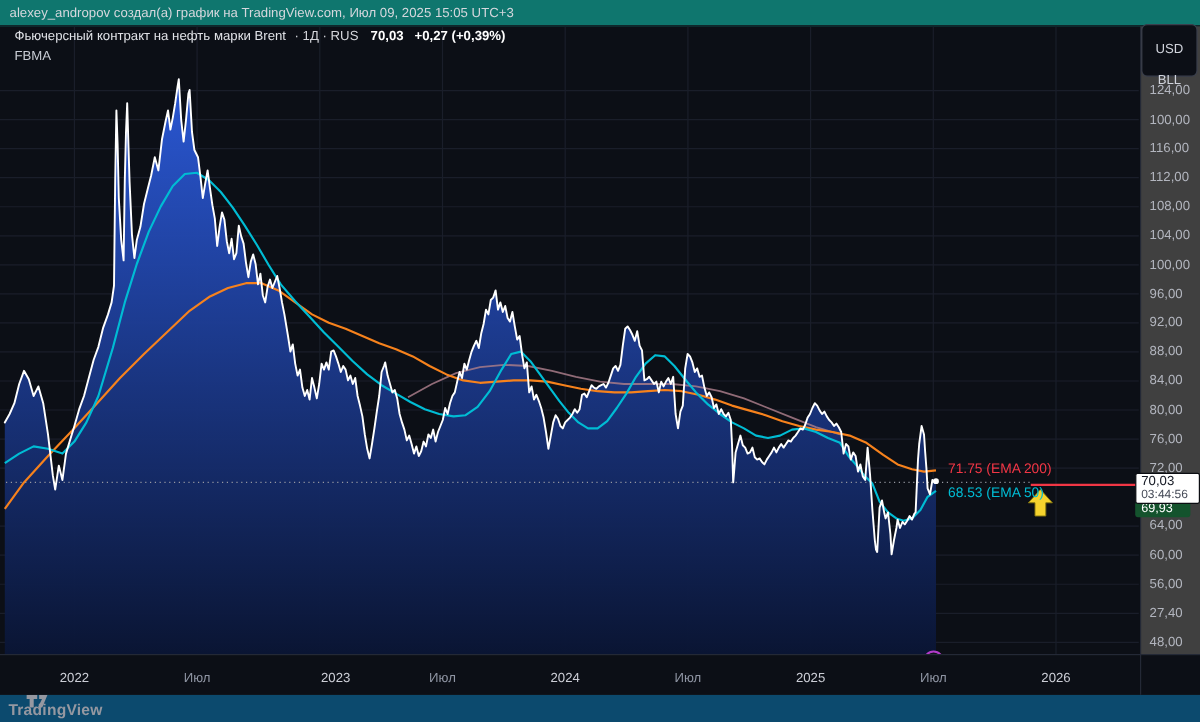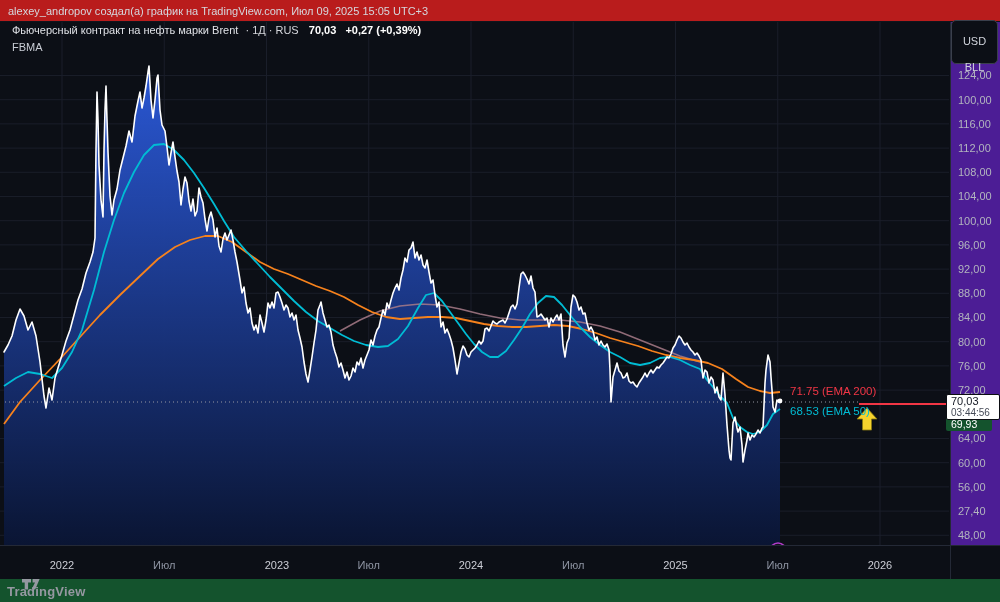--- a/index.html
+++ b/index.html
@@ -1,31 +1,31 @@
 <!DOCTYPE html>
 <html><head>
 <meta charset="utf-8">
 <style>
   html,body{margin:0;padding:0;background:#000;}
   #stage{position:relative;width:1000px;height:602px;background:#0c0f16;overflow:hidden;
          font-family:"Liberation Sans",sans-serif;-webkit-font-smoothing:antialiased;}
   
-  #topbar{position:absolute;left:0;top:0;width:1000px;height:21px;background:#b91c1c;
+  #topbar{position:absolute;left:0;top:0;width:1000px;height:21px;background:#0f766e;
           border-bottom:1px solid #11141c;display:flex;align-items:center;}
   #topbar .txt{color:#d5d7dd;font-size:11px;margin-left:8px;white-space:nowrap;}
   
   #legend{position:absolute;left:12px;top:24px;z-index:30;}
   #legend .row1{font-size:11px;color:#dfe1e6;white-space:nowrap;}
   #legend .row1 .meta{color:#d4d6db;margin-left:4px;}
   #legend .row1 .px{font-weight:bold;color:#ffffff;margin-left:7px;}
   #legend .row1 .chg{font-weight:bold;color:#ffffff;margin-left:6px;margin-top:42px;}
   #legend .row2{font-size:11px;color:#c9cdd5;margin-top:5px;}
   
   #price-scale{position:absolute;left:950px;top:22px;width:50px;height:523px;
-               border-left:1px solid #242936;background:#4c1d95;z-index:10;}
+               border-left:1px solid #242936;background:#404040;z-index:10;}
   .ptick{position:absolute;left:7px;color:#b2b5be;font-size:11px;transform:translateY(-50%);}
   
   #unit-toggle{position:absolute;left:951px;top:20px;width:45px;height:42px;z-index:40;
                border:1px solid #3a3f4c;border-radius:5px;background:#0c0f16;
                display:flex;flex-direction:column;align-items:center;justify-content:space-evenly;}
   #unit-toggle div{color:#d1d4dc;font-size:11px;font-weight:500;line-height:11px;margin-top:15px;}
   
   #time-scale{position:absolute;left:0;top:545px;width:950px;height:33px;
               border-top:1px solid #242936;background:#0c0f16;z-index:10;}
   .ttick{position:absolute;top:13px;width:60px;margin-left:-30px;text-align:center;font-size:11px;color:#8f95a3;}
@@ -36,21 +36,21 @@
   .ema-lbl{position:absolute;font-size:11.5px;z-index:25;transform:translateY(-50%);white-space:nowrap;}
   
   #cur-price-box{position:absolute;left:946px;top:394px;width:48px;z-index:45;background:#ffffff;
                  border:1px solid #0b0d12;border-radius:2px;padding:1px 0 1px 4px;}
   #cur-price-box .p{color:#131722;font-size:11px;font-weight:500;line-height:11px;}
   #cur-price-box .cd{color:#454a57;font-size:10px;line-height:10px;margin-top:1px;}
   #alert-price-box{position:absolute;left:946px;top:418px;width:41px;height:13px;z-index:44;
                    background:#14532d;border-radius:2px;color:#ffffff;font-size:10.5px;
                    font-weight:500;line-height:13px;padding-left:5px;}
   
-  #footer{position:absolute;left:0;top:578px;width:1000px;height:24px;background:#14532d;
+  #footer{position:absolute;left:0;top:578px;width:1000px;height:24px;background:#0c4a6e;
           border-top:1px solid #242936;display:flex;align-items:center;}
   #footer .brand{color:#9598a1;font-size:13px;font-weight:bold;margin-left:7px;letter-spacing:0.2px;}
   #tv-logo{margin-left:22px;}
   svg{position:absolute;left:0;top:0;z-index:5;}
 </style>
 </head>
 <body>
 
 <div id="stage">
 
@@ -152,21 +152,21 @@
       <div class="ptick" style="top: 368.082px;">72,00</div>
       <div class="ptick" style="top: 416.481px;">64,00</div>
       <div class="ptick" style="top: 440.682px;">60,00</div>
       <div class="ptick" style="top: 464.882px;">56,00</div>
       <div class="ptick" style="top: 489.082px;">27,40</div>
       <div class="ptick" style="top: 513.282px;">48,00</div>
     </div>
   <div id="time-scale">
       <div class="ttick major" style="left: 62px;">2022</div>
       <div class="ttick" style="left: 164.25px;">Июл</div>
-      <div class="ttick major" style="left: 277px;">2023</div>
+      <div class="ttick major" style="left: 262px; text-align: right;">2023</div>
       <div class="ttick" style="left: 368.75px;">Июл</div>
       <div class="ttick major" style="left: 471px;">2024</div>
       <div class="ttick" style="left: 573.25px;">Июл</div>
       <div class="ttick major" style="left: 675.5px;">2025</div>
       <div class="ttick" style="left: 777.75px;">Июл</div>
       <div class="ttick major" style="left: 880px;">2026</div>
     </div>
   <div id="ts-corner"></div>
 
   <div class="ema-lbl" id="ema200-label" style="left: 790px; top: 391px; color: rgb(242, 54, 69);">71.75 (EMA 200)</div>

